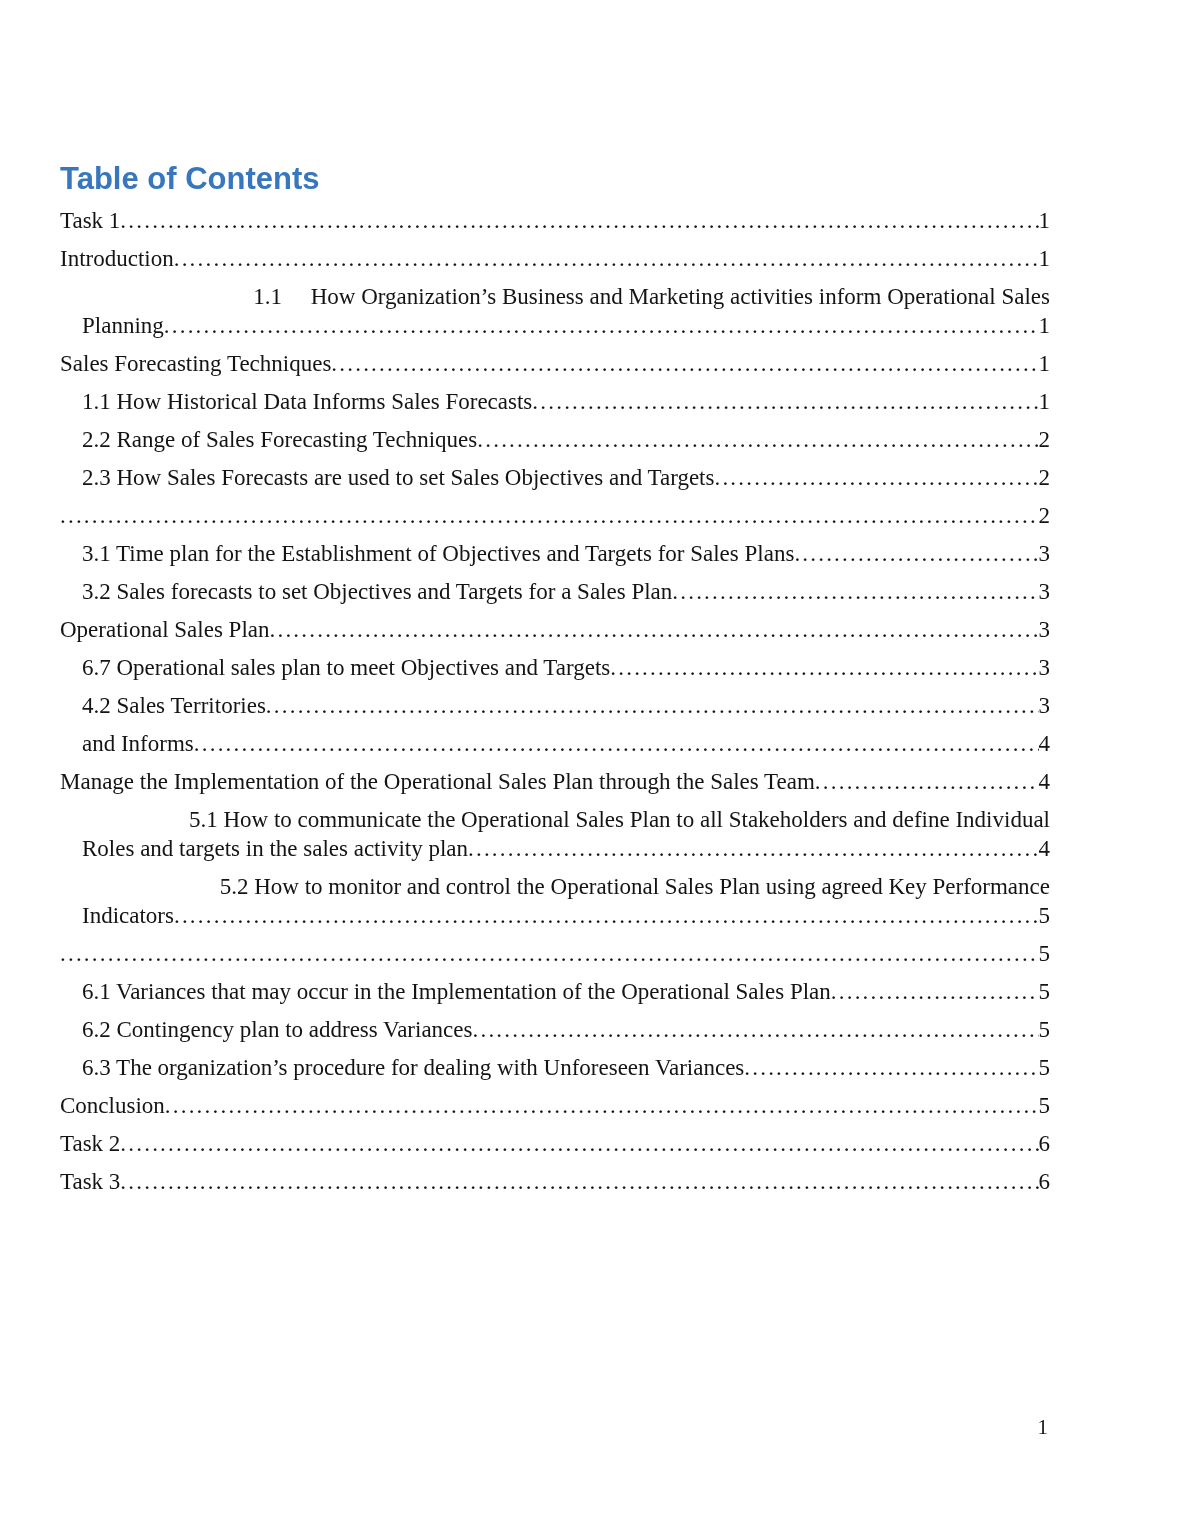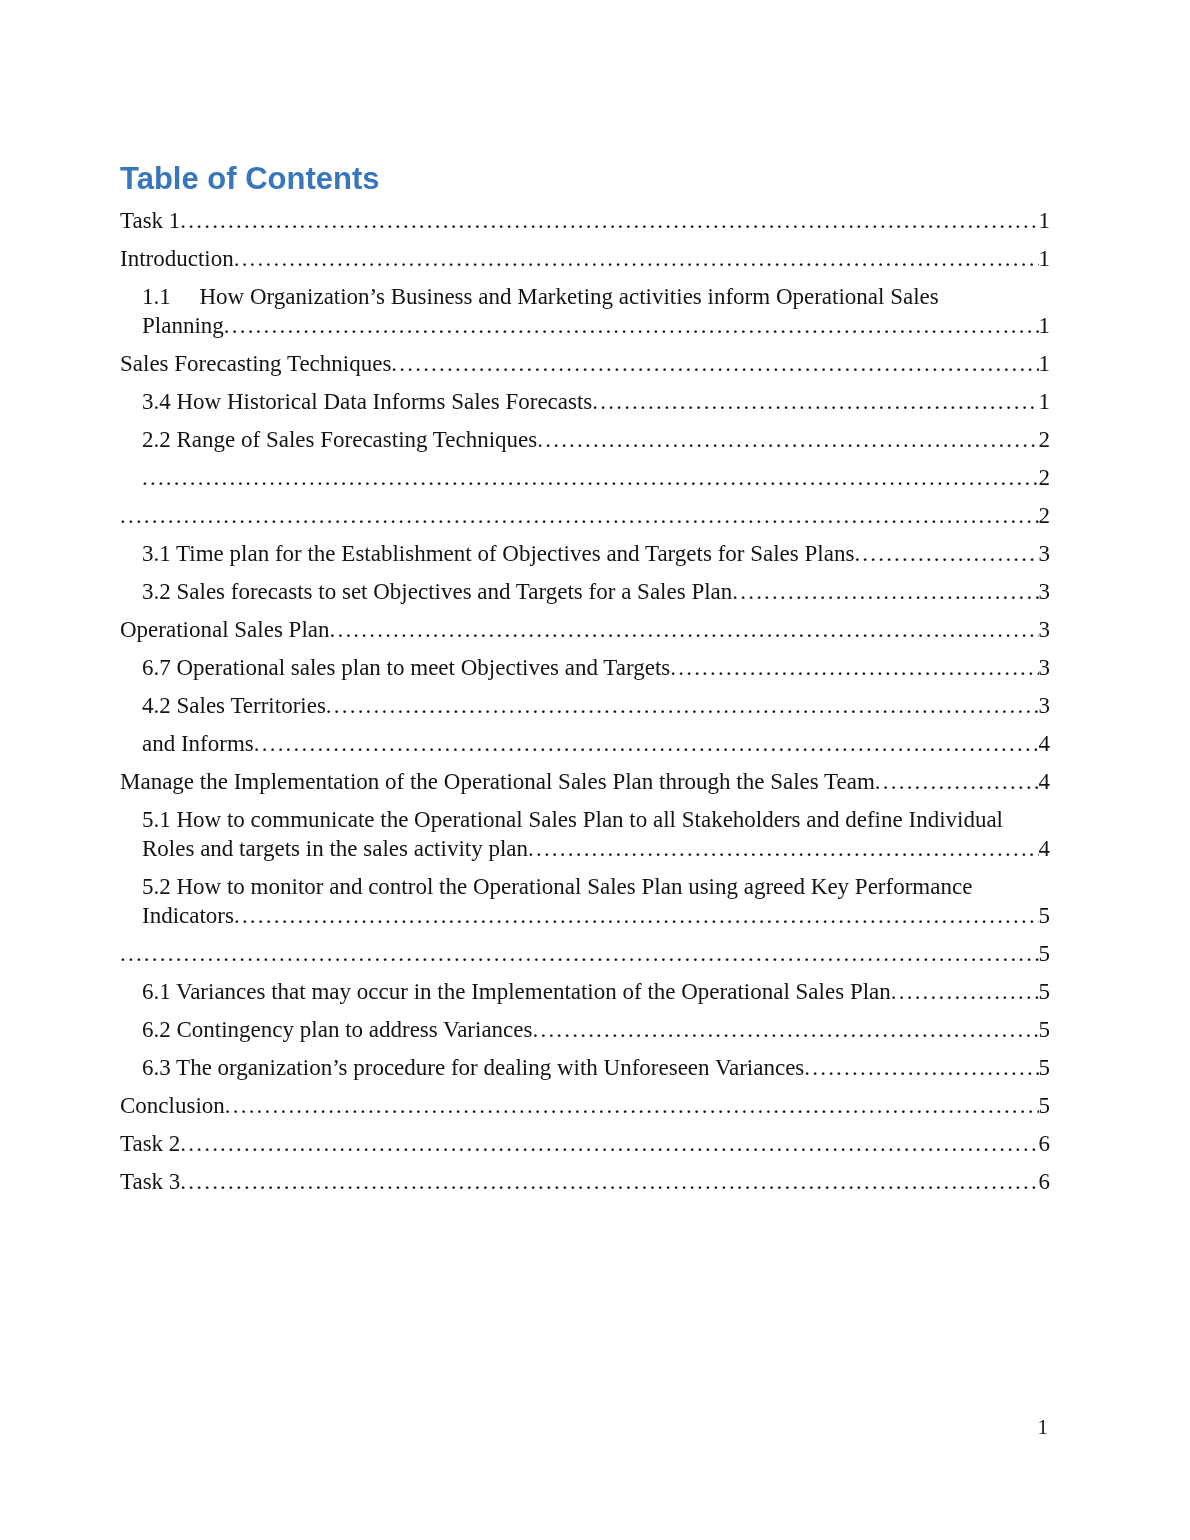--- a/index.html
+++ b/index.html
@@ -10,21 +10,21 @@
   .page {
     position: relative;
     width: 1190px;
     height: 1540px;
     background: #ffffff;
     overflow: hidden;
     font-family: "Liberation Serif", "DejaVu Serif", serif;
     color: #141414;
   }
   .content {
-    padding: 158px 140px 0 120px;
+    padding: 158px 140px 0 60px;
   }
   .toc-title {
     font-family: "Liberation Sans", "DejaVu Sans", sans-serif;
     font-weight: 700;
     font-size: 31px;
     line-height: 42px;
     margin: 0 0 6px 0;
     color: #3876BD;
   }
   .toc-list {
@@ -33,20 +33,21 @@
   .toc-entry {
     font-size: 23px;
     line-height: 29px;
     margin-bottom: 9px;
   }
   .toc-entry.lvl2 {
     padding-left: 22px;
   }
   .toc-first-line {
     white-space: nowrap;
+    text-align: right;
   }
   .toc-row {
     display: flex;
     align-items: center;
     width: 100%;
   }
   .toc-text {
     white-space: nowrap;
     flex: 0 0 auto;
   }
@@ -104,34 +105,35 @@
         </div>
         <div class="toc-entry">
           <div class="toc-row">
             <span class="toc-text">Sales Forecasting Techniques</span>
             <span class="toc-leader"></span>
             <span class="toc-page">1</span>
           </div>
         </div>
         <div class="toc-entry lvl2">
           <div class="toc-row">
-            <span class="toc-text">3.4 How Historical Data Informs Sales Forecasts</span>
+            <span class="toc-text">1.1 How Historical Data Informs Sales Forecasts</span>
             <span class="toc-leader"></span>
             <span class="toc-page">1</span>
           </div>
         </div>
         <div class="toc-entry lvl2">
           <div class="toc-row">
             <span class="toc-text">2.2 Range of Sales Forecasting Techniques</span>
             <span class="toc-leader"></span>
             <span class="toc-page">2</span>
           </div>
         </div>
         <div class="toc-entry lvl2">
           <div class="toc-row">
+            <span class="toc-text">2.3 How Sales Forecasts are used to set Sales Objectives and Targets</span>
             <span class="toc-leader"></span>
             <span class="toc-page">2</span>
           </div>
         </div>
         <div class="toc-entry">
           <div class="toc-row">
             <span class="toc-leader"></span>
             <span class="toc-page">2</span>
           </div>
         </div>

